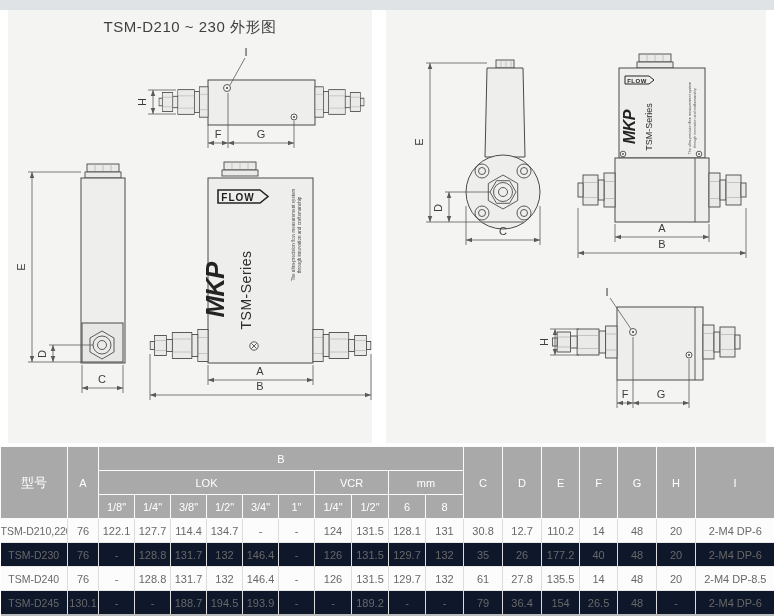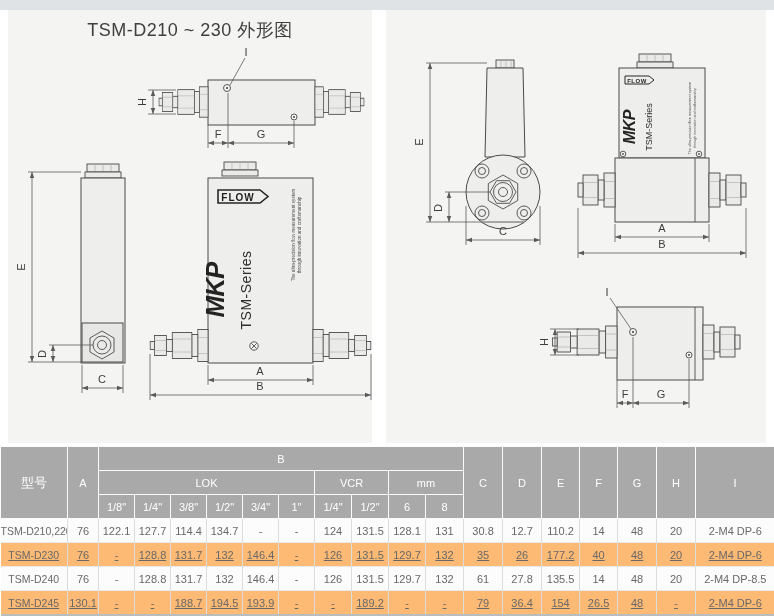--- a/index.html
+++ b/index.html
@@ -2,21 +2,21 @@
 <html><head>
 <meta charset="utf-8">
 <style>
   html,body{margin:0;padding:0;background:#ffffff;}
   body{width:774px;height:616px;position:relative;font-family:"Liberation Sans",sans-serif;overflow:hidden;}
   .top-strip{position:absolute;left:0;top:0;width:774px;height:10px;background:#dfe3e5;}
   .corner-tab{position:absolute;top:10px;width:8px;height:8px;background:#cdd2d5;}
   .panel{position:absolute;top:10px;height:433px;background:#f4f4f2;}
   .panel-left{left:8px;width:364px;}
   .panel-right{left:386px;width:380px;}
-  .panel-title{position:absolute;top:8px;left:0;width:100%;text-align:center;font-size:18px;color:#3f3f3f;letter-spacing:0.5px;z-index:2;}
+  .panel-title{position:absolute;top:8px;left:0;width:100%;text-align:center;font-size:15px;color:#3f3f3f;letter-spacing:0.5px;z-index:2;}
   .drawing{position:absolute;left:0;top:0;}
 
   
   .body{fill:#eeeeec;stroke:#4a4a4a;stroke-width:1;}
   .body2{fill:#e7e7e5;stroke:#4a4a4a;stroke-width:1;}
   .part{fill:#eaeae8;stroke:#4a4a4a;stroke-width:0.9;}
   .ln{fill:none;stroke:#4a4a4a;stroke-width:0.9;}
   .fct{stroke:#a7a7a5;stroke-width:0.6;}
   .dim{stroke:#5a5a5a;stroke-width:0.8;fill:none;}
   .dimtxt{font-family:"Liberation Sans",sans-serif;font-size:11px;fill:#3d3d3d;}
@@ -32,21 +32,21 @@
   .tiny{font-family:"Liberation Sans",sans-serif;font-size:4.6px;fill:#4a4a4a;}
   .tiny2{font-family:"Liberation Sans",sans-serif;font-size:3.6px;fill:#4a4a4a;}
 
   
   .spec-table{position:absolute;left:0;top:446px;width:774px;border-collapse:collapse;table-layout:fixed;border-bottom:2px solid #b9bdbd;}
   .spec-table th{background:#a9a9a9;color:#ffffff;font-weight:normal;font-size:11px;border:1px solid #fbfbfb;height:23px;padding:0;text-align:center;}
   .spec-table th.model-h{font-size:13px;}
   .spec-table td{font-size:11px;color:#686868;text-align:center;height:23px;padding:0;border-left:1px solid #dcdcdc;border-top:1px solid #e9e9e9;white-space:nowrap;overflow:hidden;}
   .spec-table td:first-child{border-left:none;font-size:10.5px;}
   .spec-table tr.odd td{background:#fcfcfc;}
-  .spec-table tr.even td{background:#fdba74;text-decoration:underline;}
+  .spec-table tr.even td{background:#0f172a;}
 </style>
 </head>
 <body>
 
 <svg width="0" height="0" style="position:absolute">
   <defs>
     <marker id="arr" viewBox="0 0 8 8" refX="8" refY="4" markerWidth="8" markerHeight="8" orient="auto-start-reverse">
       <path d="M0,1 L8,4 L0,7 z" fill="#5a5a5a"></path>
     </marker>
     <g id="fitLong">

